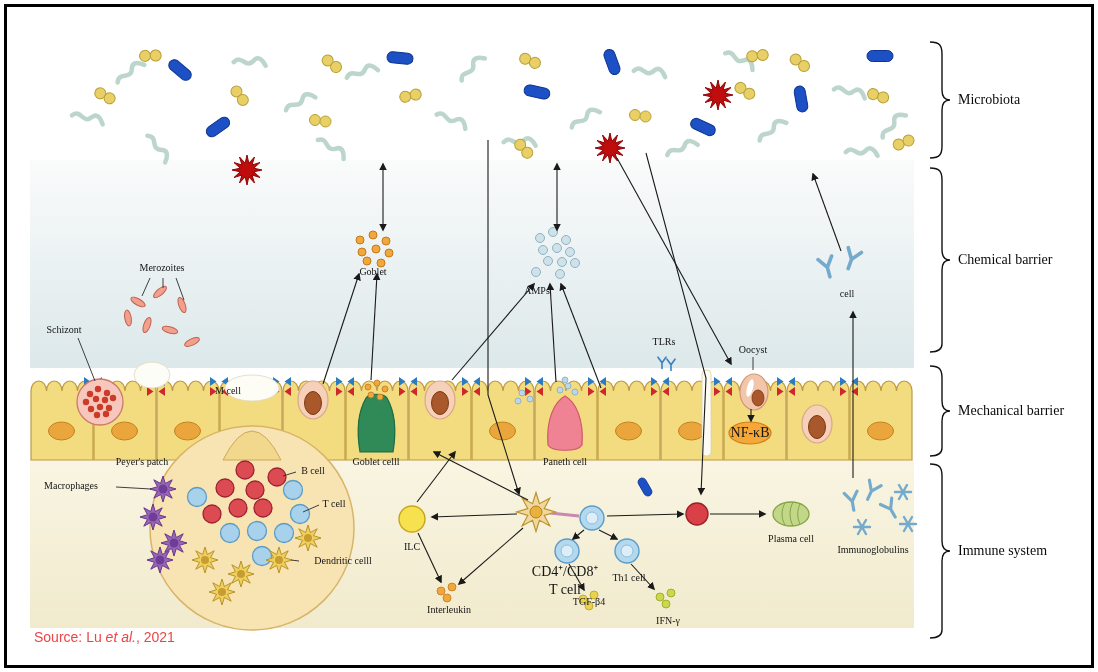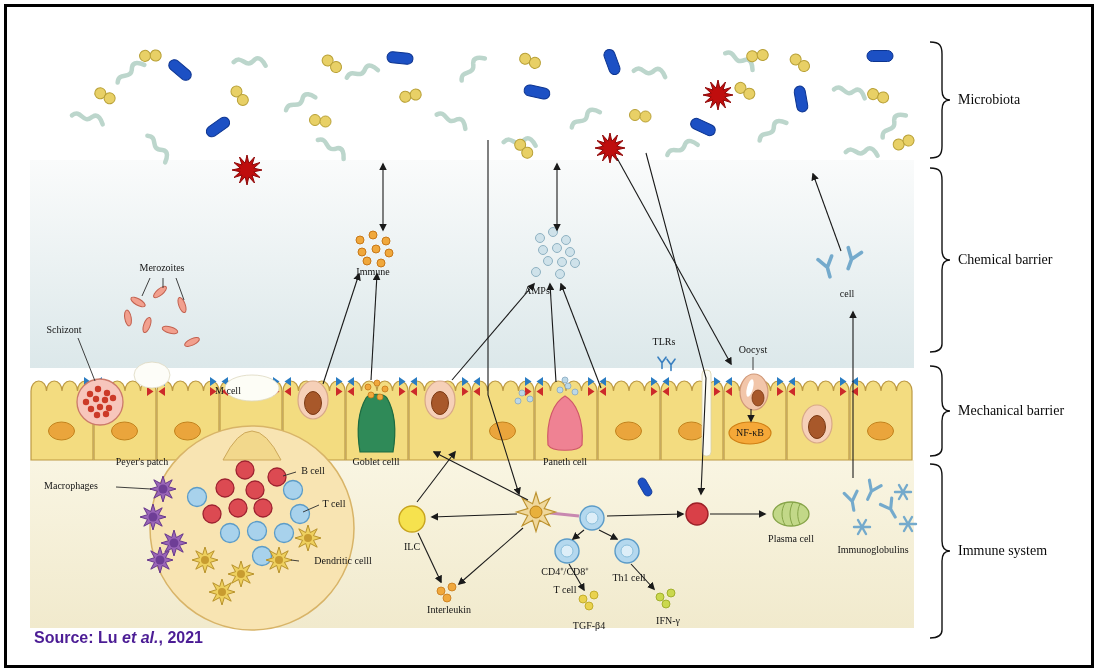--- a/index.html
+++ b/index.html
@@ -1,22 +1,22 @@
 <!DOCTYPE html>
 <html><head>
 <meta charset="utf-8">
 <style>
   body{margin:0;background:#ffffff}
   .fig{position:relative;width:1098px;height:672px;background:#fff;font-family:"Liberation Serif",serif;overflow:hidden}
   .frame{position:absolute;inset:4px;border:3px solid #000;pointer-events:none;z-index:30}
   svg.canvas{position:absolute;left:0;top:0;z-index:1}
   .lbl{position:absolute;transform:translate(-50%,-50%);font-size:10px;color:#141414;white-space:nowrap;line-height:1.05;z-index:10}
-  .sm{font-size:10px}
+  .sm{font-size:14px}
   .zlbl{position:absolute;transform:translateY(-50%);font-size:14px;color:#0a0a0a;white-space:nowrap;z-index:10}
-  .src{position:absolute;font-family:"Liberation Sans",sans-serif;font-weight:bold;font-size:16px;color:#4c1d95;z-index:10}
+  .src{position:absolute;font-family:"Liberation Sans",sans-serif;font-weight:normal;font-size:14px;color:#ef4444;z-index:10}
 </style>
 </head>
 <body>
 
 <div class="fig">
 
 <svg class="canvas" width="1098" height="672" viewBox="0 0 1098 672">
 <defs>
   <linearGradient id="gradChem" x1="0" y1="0" x2="0" y2="1">
     <stop offset="0" stop-color="#fafbfb"></stop>
@@ -409,39 +409,39 @@
   <path d="M930,42 C940,42 942,46 942,54 L942,90 C942,96 944,100 950,100 C944,100 942,104 942,110 L942,146 C942,154 940,158 930,158"></path>
   <path d="M930,168 C940,168 942,172 942,180 L942,250 C942,256 944,260 950,260 C944,260 942,264 942,270 L942,344 C942,348 940,352 930,352"></path>
   <path d="M930,366 C940,366 942,370 942,378 L942,401 C942,407 944,411 950,411 C944,411 942,415 942,421 L942,448 C942,452 940,456 930,456"></path>
   <path d="M930,464 C940,464 942,468 942,476 L942,541 C942,547 944,551 950,551 C944,551 942,555 942,561 L942,630 C942,634 940,638 930,638"></path>
 </g>
 </svg>
 
 <div class="lbl" style="left:162px;top:268px">Merozoites</div>
 <div class="lbl" style="left:64px;top:330px">Schizont</div>
 <div class="lbl" style="left:228px;top:391px">M cell</div>
-<div class="lbl" style="left:373px;top:272px">Immune</div>
+<div class="lbl" style="left:373px;top:272px">Goblet</div>
 <div class="lbl" style="left:537px;top:291px">AMPs</div>
 <div class="lbl" style="left:664px;top:342px">TLRs</div>
 <div class="lbl" style="left:753px;top:350px">Oocyst</div>
 <div class="lbl" style="left:847px;top:294px">cell</div>
 <div class="lbl sm" style="left:750px;top:433px">NF-κB</div>
 <div class="lbl" style="left:142px;top:462px">Peyer's patch</div>
 <div class="lbl" style="left:71px;top:486px">Macrophages</div>
 <div class="lbl" style="left:313px;top:471px">B cell</div>
 <div class="lbl" style="left:334px;top:504px">T cell</div>
 <div class="lbl" style="left:376px;top:462px">Goblet celll</div>
 <div class="lbl" style="left:565px;top:462px">Paneth cell</div>
 <div class="lbl" style="left:343px;top:561px">Dendritic celll</div>
 <div class="lbl" style="left:412px;top:547px">ILC</div>
 <div class="lbl" style="left:449px;top:610px">Interleukin</div>
 <div class="lbl sm" style="left:565px;top:572px">CD4⁺/CD8⁺</div>
 <div class="lbl sm" style="left:565px;top:590px">T cell</div>
 <div class="lbl" style="left:629px;top:578px">Th1 cell</div>
-<div class="lbl" style="left:589px;top:626px">TGF-β4</div>
+<div class="lbl" style="left:589px;top:602px">TGF-β4</div>
 <div class="lbl" style="left:668px;top:621px">IFN-γ</div>
 <div class="lbl" style="left:791px;top:539px">Plasma cell</div>
 <div class="lbl" style="left:873px;top:550px">Immunoglobulins</div>
 
 <div class="zlbl" style="left:958px;top:100px">Microbiota</div>
 <div class="zlbl" style="left:958px;top:260px">Chemical barrier</div>
 <div class="zlbl" style="left:958px;top:411px">Mechanical barrier</div>
 <div class="zlbl" style="left:958px;top:551px">Immune system</div>
 
 <div class="src" style="left:34px;top:629px">

